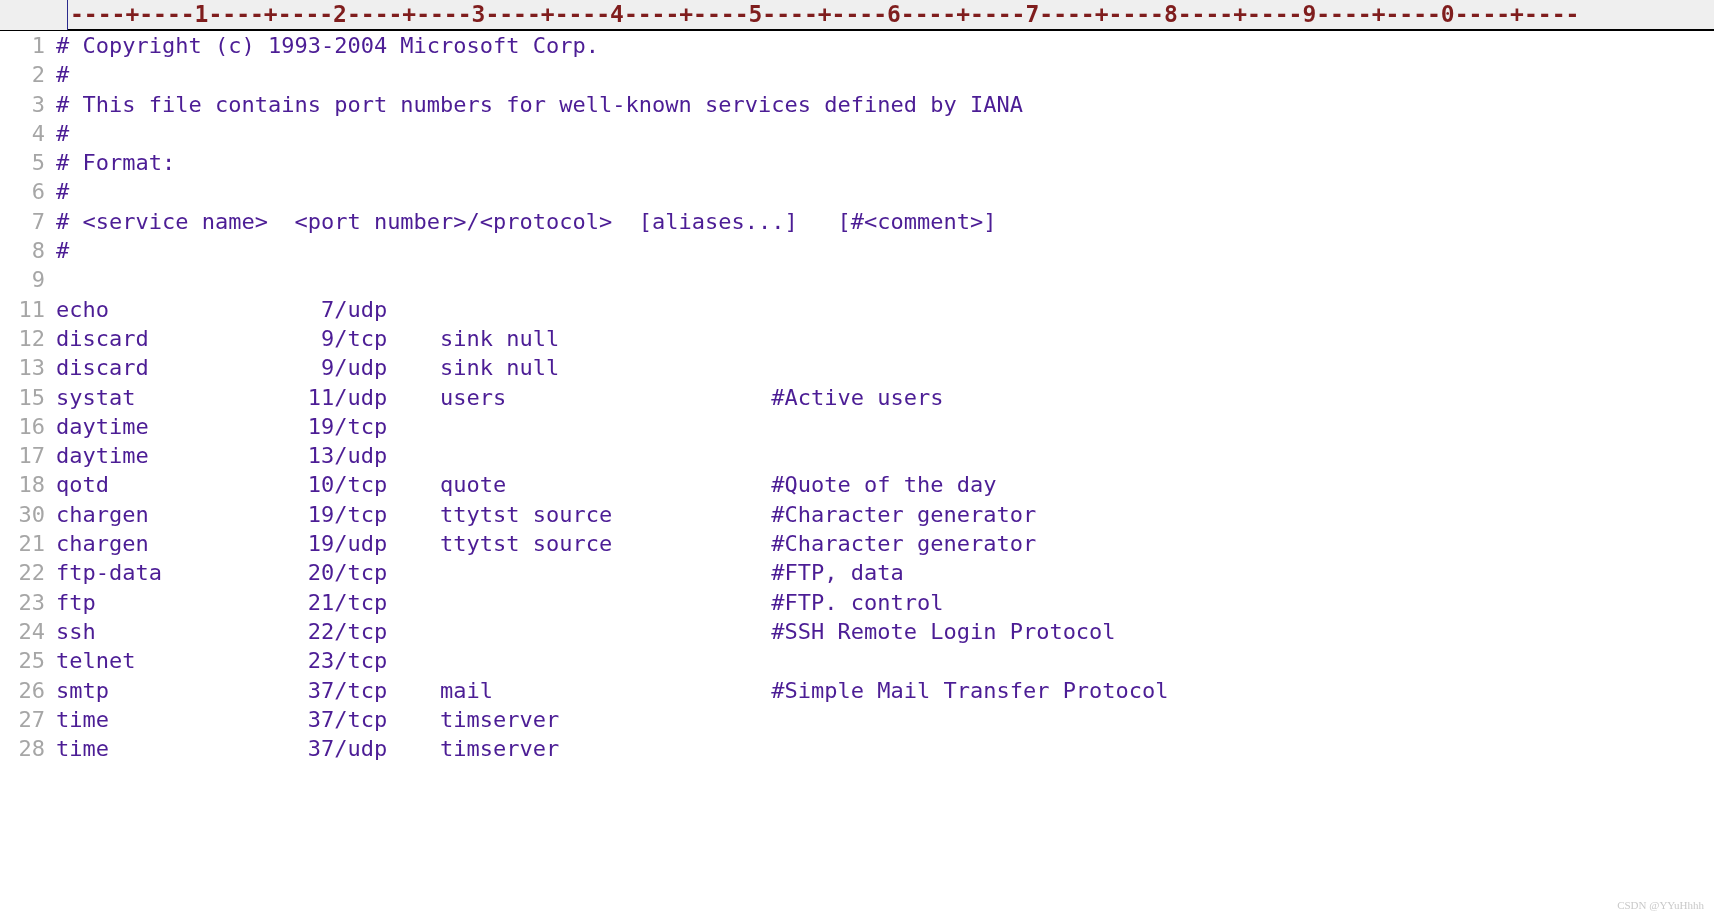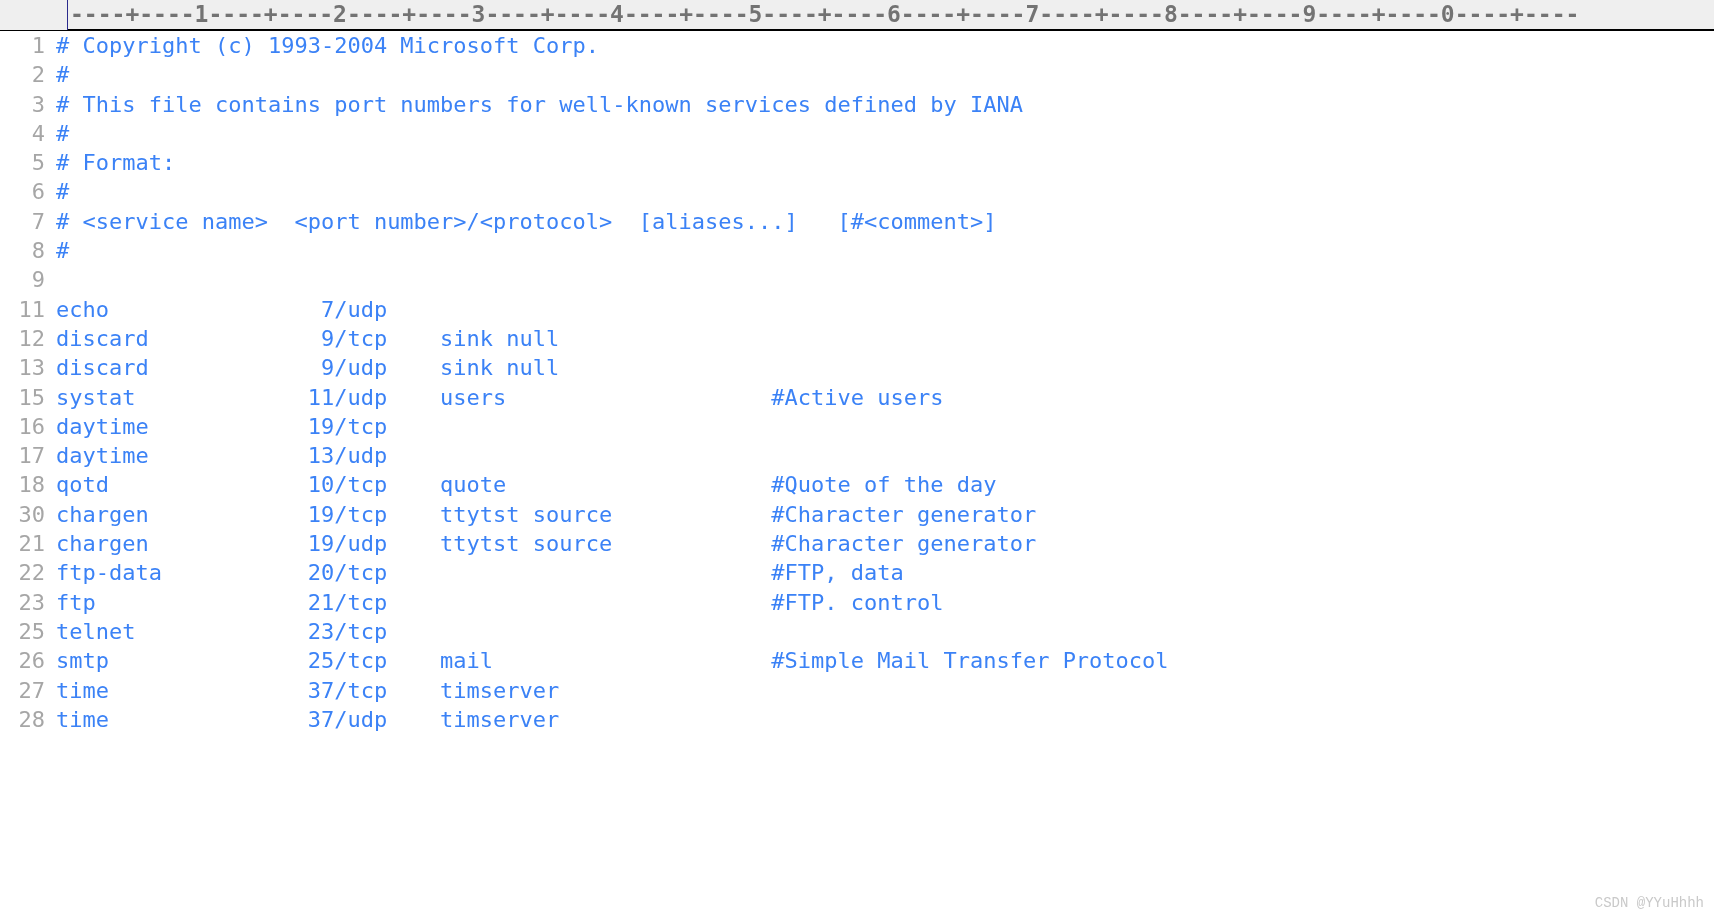--- a/index.html
+++ b/index.html
@@ -43,21 +43,21 @@
     border-left: 1px solid #2a2a8c;
     box-sizing: border-box;
   }
   #ruler-scale {
     flex: 1 1 auto;
     height: 31px;
     line-height: 31px;
     font-family: "DejaVu Sans Mono", "Liberation Mono", monospace;
     font-size: 23px;
     letter-spacing: 0px;
-    color: #737373;
+    color: #7f1d1d;
     font-weight: 700;
     white-space: pre;
     overflow: hidden;
     padding-left: 2px;
     box-sizing: border-box;
   }
 
   
   #editor {
     position: absolute;
@@ -81,35 +81,35 @@
     text-align: right;
     padding-right: 11px;
     box-sizing: border-box;
     color: #a6a6a6;
     font-family: "DejaVu Sans Mono", "Liberation Mono", monospace;
     font-size: 22px;
     user-select: none;
   }
   .lt {
     flex: 1 1 auto;
-    color: #3b82f6;
+    color: #4c1d95;
     font-family: "DejaVu Sans Mono", "Liberation Mono", monospace;
     font-size: 22px;
     white-space: pre;
     overflow: hidden;
   }
 
   
   #watermark {
     position: absolute;
     right: 10px;
     bottom: 8px;
     color: #c9c9c9;
-    font-family: Liberation Mono, monospace;
-    font-size: 14px;
+    font-family: Liberation Serif, serif;
+    font-size: 11px;
     white-space: pre;
     user-select: none;
   }
 </style>
 </head>
 <body>
 
 <div id="app">
 
   <div id="ruler-row">
@@ -193,26 +193,30 @@
     </div>
     <div class="code-line">
       <span class="ln">22</span>
       <span class="lt">ftp-data           20/tcp                             #FTP, data</span>
     </div>
     <div class="code-line">
       <span class="ln">23</span>
       <span class="lt">ftp                21/tcp                             #FTP. control</span>
     </div>
     <div class="code-line">
+      <span class="ln">24</span>
+      <span class="lt">ssh                22/tcp                             #SSH Remote Login Protocol</span>
+    </div>
+    <div class="code-line">
       <span class="ln">25</span>
       <span class="lt">telnet             23/tcp</span>
     </div>
     <div class="code-line">
       <span class="ln">26</span>
-      <span class="lt">smtp               25/tcp    mail                     #Simple Mail Transfer Protocol</span>
+      <span class="lt">smtp               37/tcp    mail                     #Simple Mail Transfer Protocol</span>
     </div>
     <div class="code-line">
       <span class="ln">27</span>
       <span class="lt">time               37/tcp    timserver</span>
     </div>
     <div class="code-line">
       <span class="ln">28</span>
       <span class="lt">time               37/udp    timserver</span>
     </div>
   </div>

